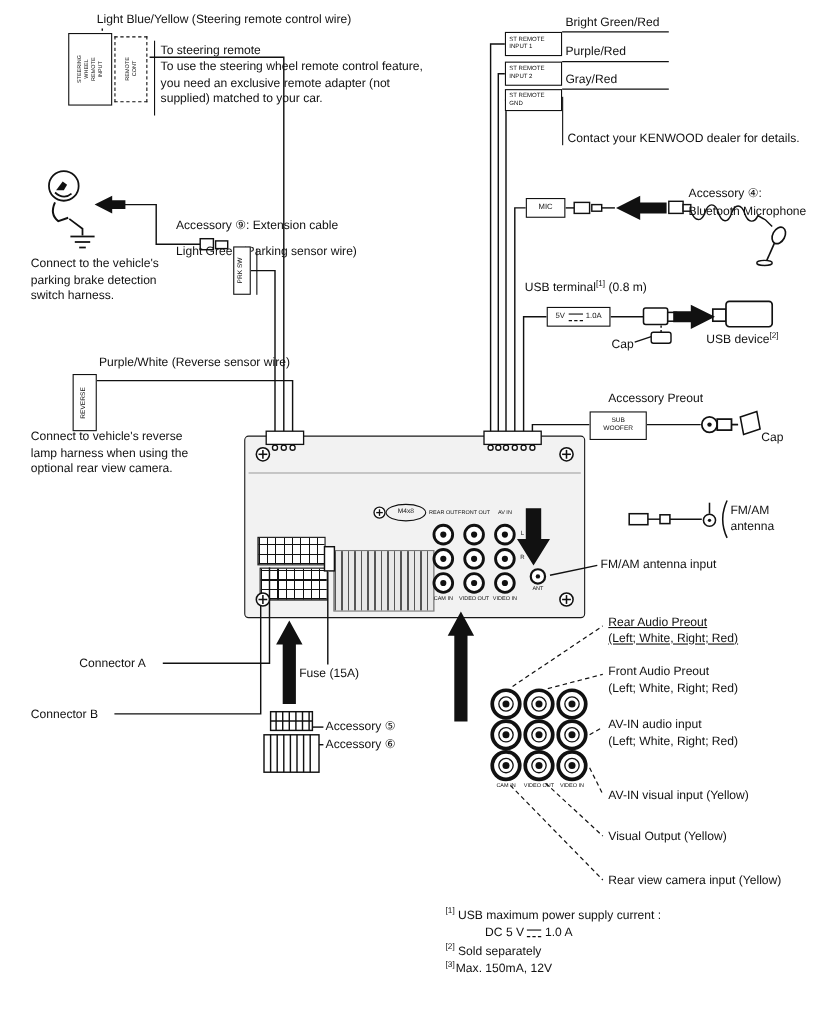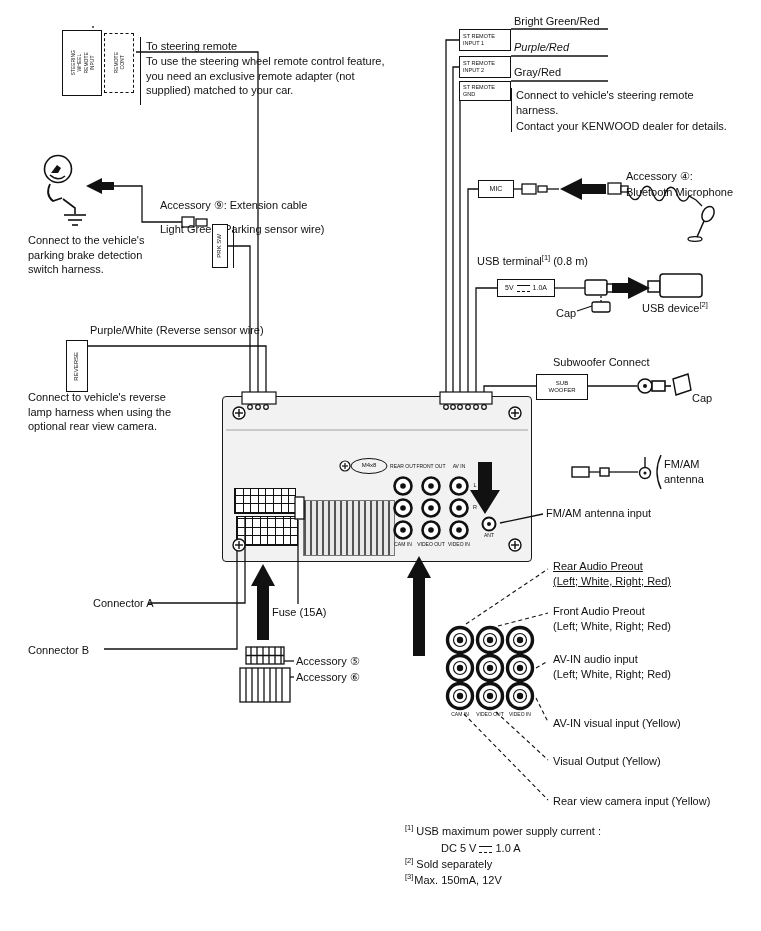--- a/index.html
+++ b/index.html
@@ -270,48 +270,47 @@
     <g fill="#111" stroke="none">
       <polygon points="86,186 102,178 102,182 114,182 114,190 102,190 102,194"></polygon>
       <polygon points="560,189 582,178 582,184 606,184 606,194 582,194 582,200"></polygon>
       <polygon points="650,288 628,277 628,283 612,283 612,293 628,293 628,299"></polygon>
       <polygon points="263,564 275,586 269,586 269,640 257,640 257,586 251,586"></polygon>
       <polygon points="419,556 431,578 425,578 425,656 413,656 413,578 407,578"></polygon>
       <polygon points="478,462 492,462 492,490 500,490 485,514 470,490 478,490"></polygon>
     </g>
   </svg>
 
+  <div class="lbl" style="left:88px;top:11px;">Light Blue/Yellow (Steering remote control wire)</div>
   <div class="tagbox" style="left:62px;top:30px;width:40px;height:66px;font-size:5px;">
     <span class="vtext">STEERING
 WHEEL
 REMOTE
 INPUT</span>
   </div>
   <div class="tagbox dashedbox" style="left:104px;top:33px;width:30px;height:60px;font-size:5px;">
     <span class="vtext">REMOTE
 CONT</span>
   </div>
   <div class="vrule" style="left:140px;top:37px;height:68px;"></div>
   <div class="lbl" style="left:146px;top:39px;">To steering remote</div>
   <div class="lbl" style="left:146px;top:54px;width:320px;">To use the steering wheel remote control feature,
 you need an exclusive remote adapter (not
 supplied) matched to your car.</div>
 
   <div class="lbl" style="left:514px;top:14px;">Bright Green/Red</div>
   <div class="tagbox leftal" style="left:459px;top:29px;width:52px;height:22px;font-size:5.5px;">ST REMOTE
 INPUT 1</div>
-  <div class="lbl" style="left:514px;top:40px;font-style:italic;">Purple/Red</div>
+  <div class="lbl" style="left:514px;top:40px;">Purple/Red</div>
   <div class="tagbox leftal" style="left:459px;top:56px;width:52px;height:22px;font-size:5.5px;">ST REMOTE
 INPUT 2</div>
   <div class="lbl" style="left:514px;top:65px;">Gray/Red</div>
   <div class="tagbox leftal" style="left:459px;top:81px;width:52px;height:20px;font-size:5.5px;">ST REMOTE
 GND</div>
   <div class="vrule" style="left:511px;top:88px;height:44px;"></div>
-  <div class="lbl" style="left:516px;top:88px;width:240px;">Connect to vehicle's steering remote
-harness.</div>
   <div class="lbl" style="left:516px;top:119px;width:242px;">Contact your KENWOOD dealer for details.</div>
 
   <div class="lbl" style="left:160px;top:181px;margin-top:41px;">Light Green (Parking sensor wire)</div>
   <div class="lbl" style="left:160px;top:198px;">Accessory ⑨: Extension cable</div>
   <div class="tagbox" style="left:212px;top:224px;width:16px;height:44px;font-size:6px;">
     <span class="vtext">PRK SW</span>
   </div>
   <div class="vrule" style="left:233px;top:226px;height:42px;"></div>
   <div class="lbl" style="left:28px;top:233px;">Connect to the vehicle's
 parking brake detection
@@ -329,41 +328,41 @@
   <div class="lbl" style="left:642px;top:301px;"><span>USB device</span><span class="sup">[2]</span></div>
 
   <div class="lbl" style="left:90px;top:323px;">Purple/White (Reverse sensor wire)</div>
   <div class="tagbox" style="left:66px;top:340px;width:22px;height:52px;font-size:6px;">
     <span class="vtext">REVERSE</span>
   </div>
   <div class="lbl" style="left:28px;top:390px;">Connect to vehicle's reverse
 lamp harness when using the
 optional rear view camera.</div>
 
-  <div class="lbl" style="left:553px;top:355px;">Subwoofer Connect</div>
+  <div class="lbl" style="left:553px;top:355px;">Accessory Preout</div>
   <div class="tagbox" style="left:536px;top:374px;width:52px;height:26px;font-size:6px;">SUB
 WOOFER</div>
   <div class="lbl" style="left:692px;top:391px;">Cap</div>
 
   <div class="lbl tiny" style="left:354px;top:462px;width:30px;font-size:6px;">M4x8</div>
   <div class="lbl tiny" style="left:388px;top:464px;width:30px;">REAR OUT</div>
   <div class="lbl tiny" style="left:416px;top:464px;width:30px;">FRONT OUT</div>
   <div class="lbl tiny" style="left:446px;top:464px;width:26px;">AV IN</div>
   <div class="lbl tiny" style="left:470px;top:482px;width:10px;font-size:5.5px;">L</div>
   <div class="lbl tiny" style="left:470px;top:504px;width:10px;font-size:5.5px;">R</div>
   <div class="lbl tiny" style="left:388px;top:542px;width:30px;">CAM IN</div>
   <div class="lbl tiny" style="left:416px;top:542px;width:30px;">VIDEO OUT</div>
   <div class="lbl tiny" style="left:444px;top:542px;width:30px;">VIDEO IN</div>
   <div class="lbl tiny" style="left:477px;top:533px;width:24px;">ANT</div>
 
   <div class="lbl" style="left:664px;top:457px;">FM/AM
 antenna</div>
   <div class="lbl" style="left:546px;top:506px;">FM/AM antenna input</div>
 
-  <div class="lbl" style="left:72px;top:596px;margin-left:21px;">Connector A</div>
+  <div class="lbl" style="left:72px;top:596px;">Connector A</div>
   <div class="lbl" style="left:272px;top:605px;">Fuse (15A)</div>
   <div class="lbl" style="left:28px;top:643px;">Connector B</div>
   <div class="lbl" style="left:296px;top:654px;">Accessory ⑤</div>
   <div class="lbl" style="left:296px;top:670px;">Accessory ⑥</div>
 
   <div class="lbl tiny" style="left:443px;top:712px;width:34px;">CAM IN</div>
   <div class="lbl tiny" style="left:473px;top:712px;width:34px;">VIDEO OUT</div>
   <div class="lbl tiny" style="left:503px;top:712px;width:34px;">VIDEO IN</div>
 
   <div class="lbl" style="left:553px;top:559px;text-decoration:underline;">Rear Audio Preout

